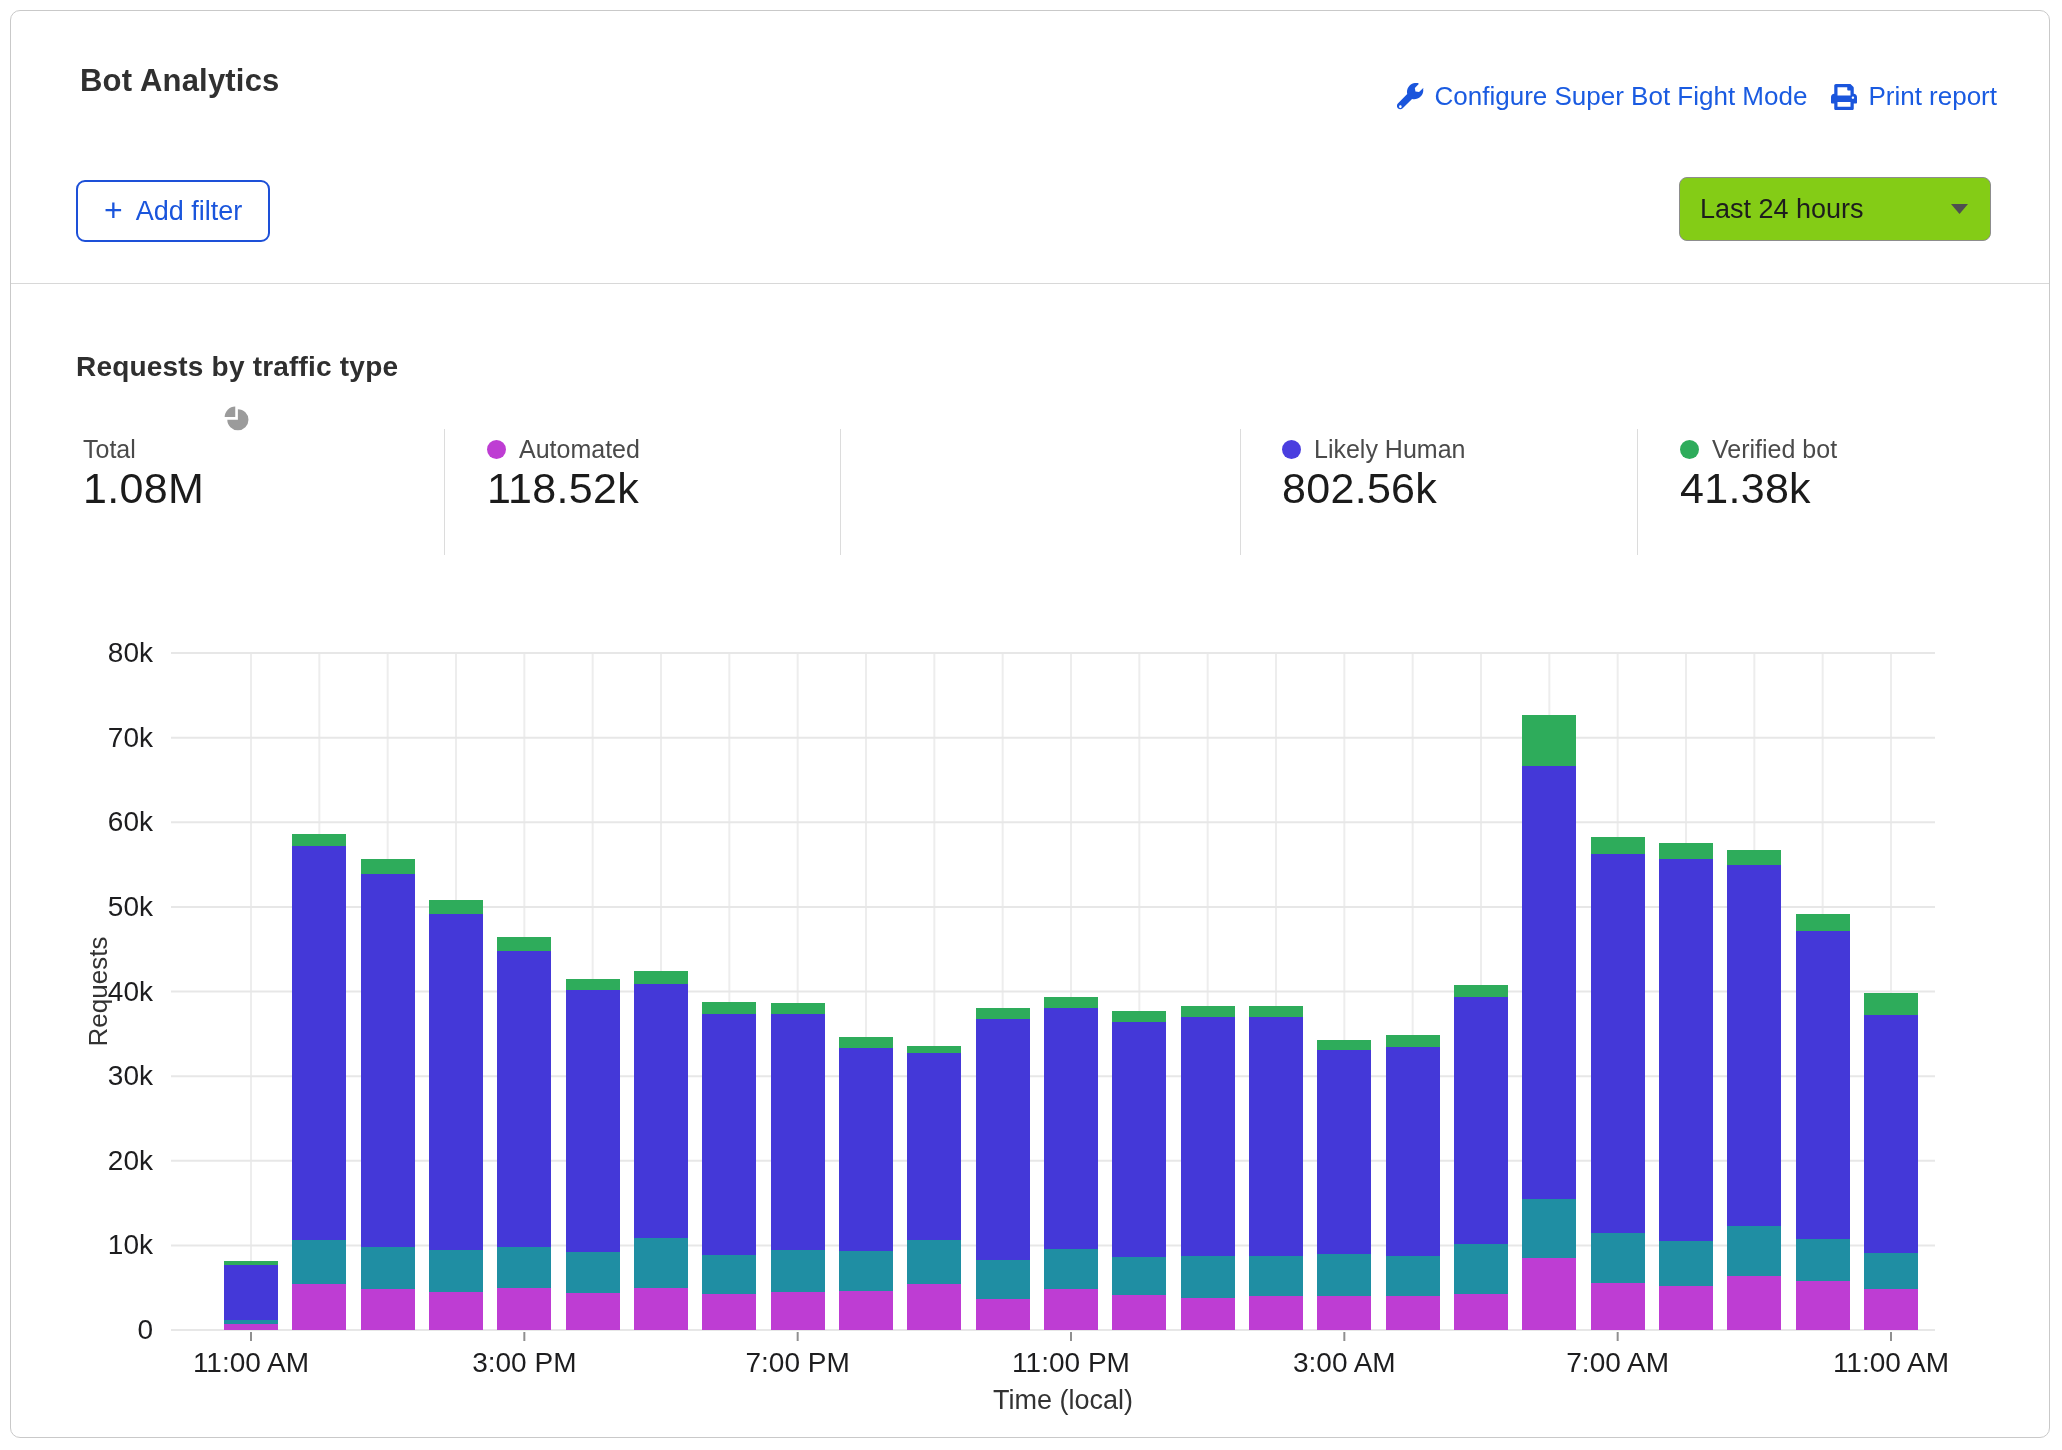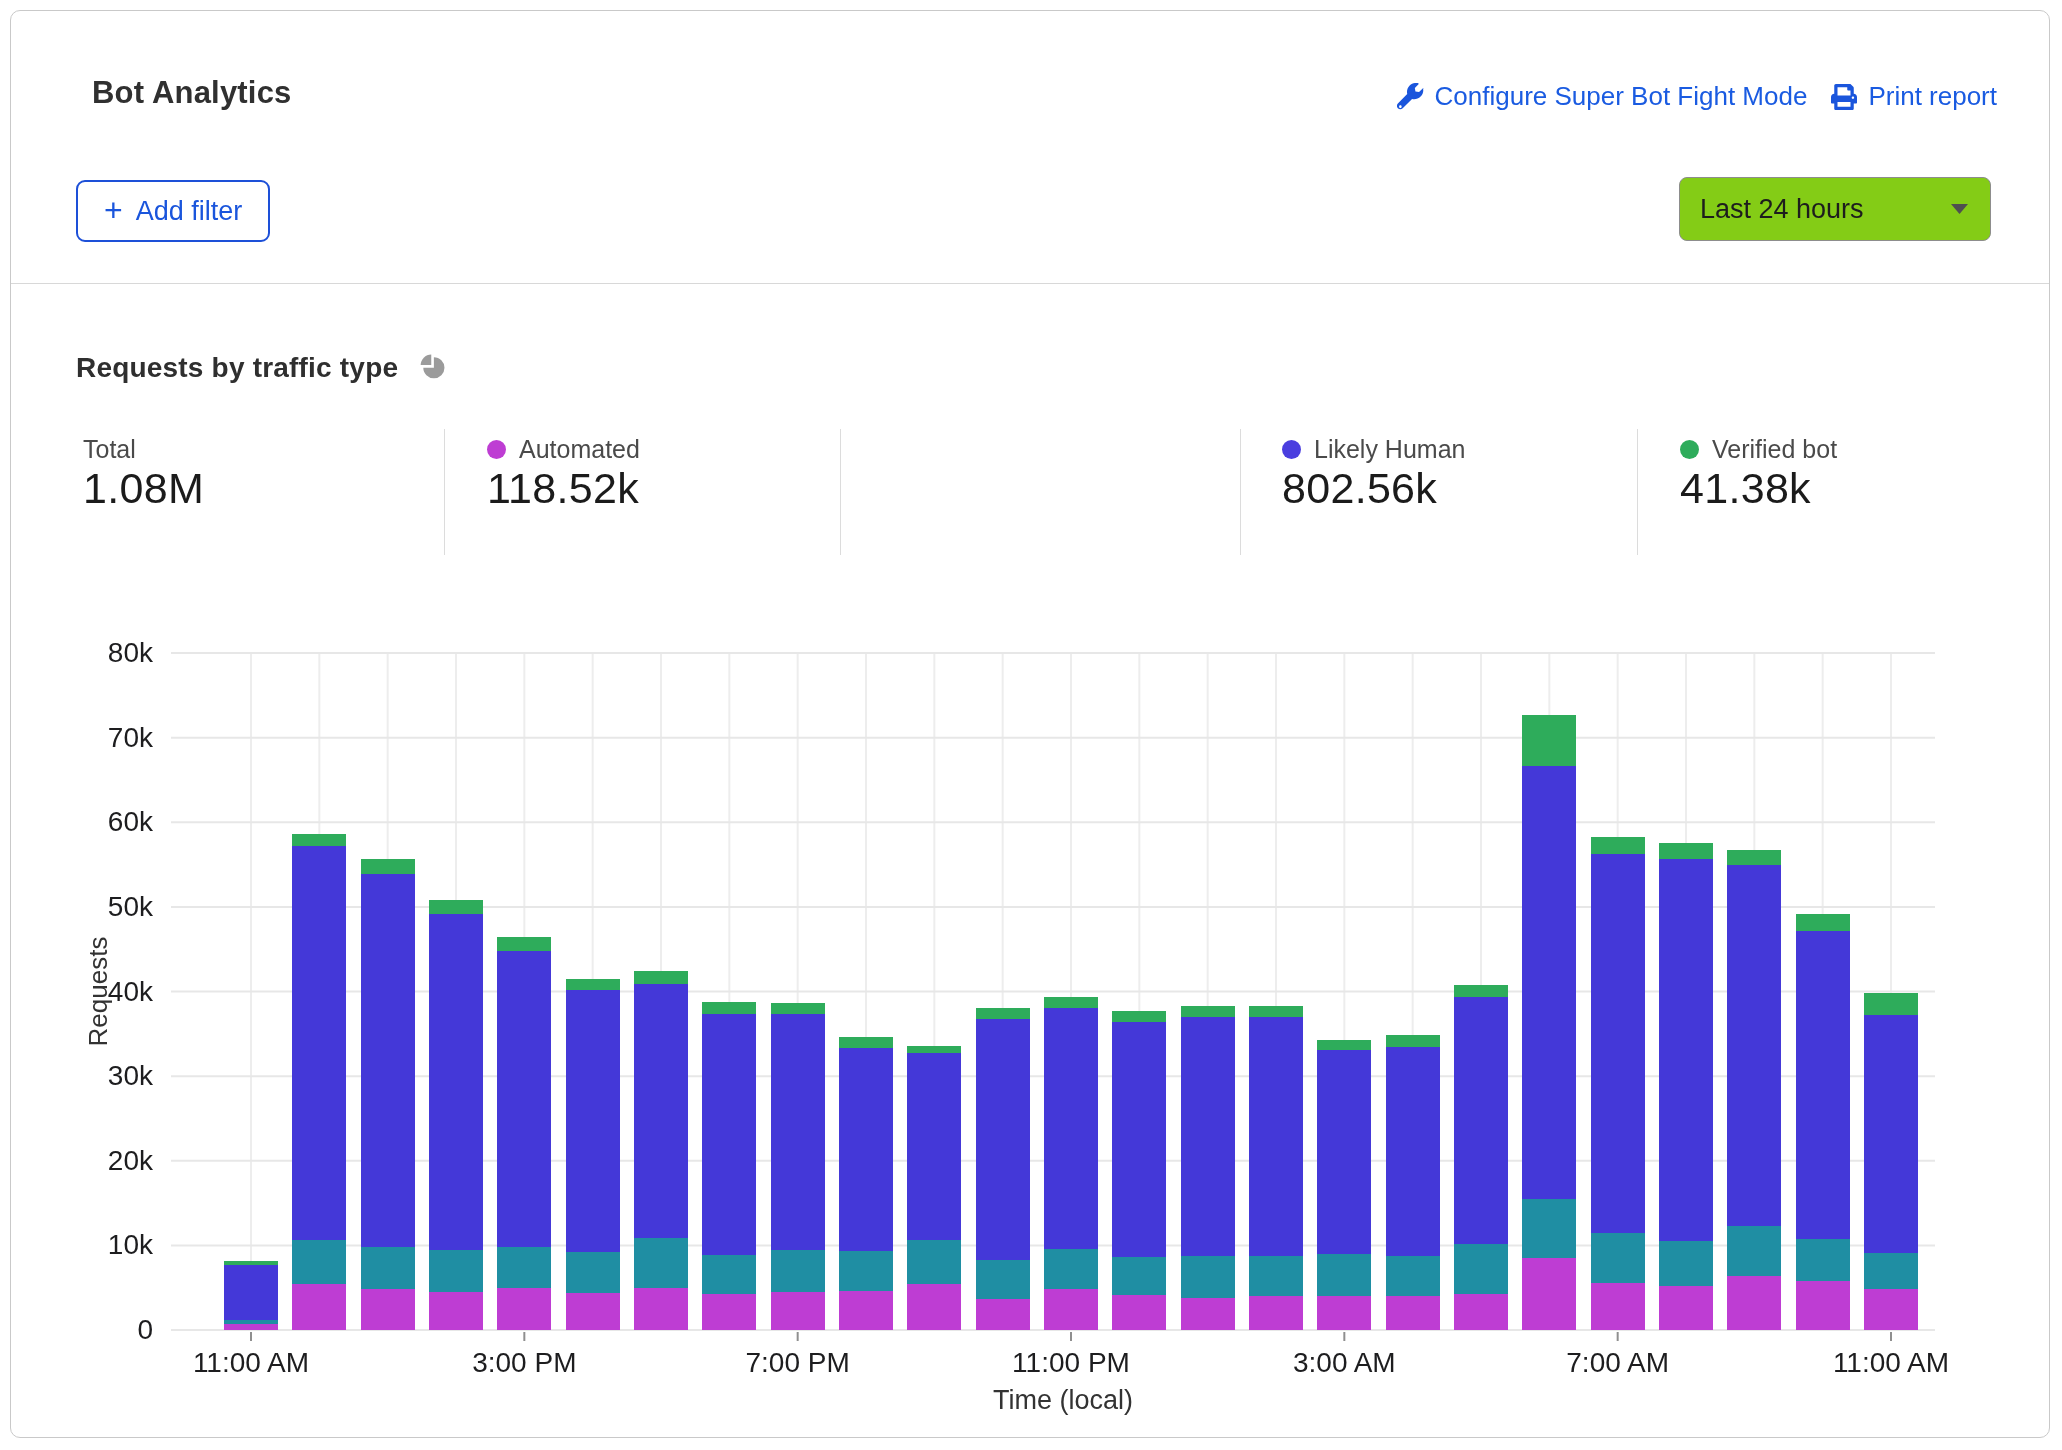--- a/index.html
+++ b/index.html
@@ -1,27 +1,27 @@
 <!DOCTYPE html>
 <html><head>
 <meta charset="utf-8">
 <style>
   html,body{margin:0;padding:0;background:#fff;}
   body{width:2062px;height:1450px;position:relative;font-family:"Liberation Sans",sans-serif;-webkit-font-smoothing:antialiased;}
   .card{position:absolute;left:10px;top:10px;width:2040px;height:1428px;background:#fff;border:1px solid #c9c9c9;border-radius:10px;box-sizing:border-box;}
-  .page-title{position:absolute;left:65px;top:48px;font-size:31px;font-weight:700;color:#303030;margin:16px;letter-spacing:.2px;}
+  .page-title{position:absolute;left:65px;top:48px;font-size:31px;font-weight:700;color:#303030;margin:4px;letter-spacing:.2px;}
   .header-links{position:absolute;right:52px;top:70px;display:flex;align-items:center;gap:24px;}
   .hlink{display:flex;align-items:center;gap:11px;color:#1a5be1;font-size:26px;text-decoration:none;cursor:pointer;}
   .hlink svg{display:block;}
   .add-filter{position:absolute;left:65px;top:169px;height:62px;padding:0 26px;display:flex;align-items:center;gap:13px;background:#fff;border:2px solid #1d50d8;border-radius:9px;color:#1a55dc;font-size:27px;font-family:inherit;cursor:pointer;}
   .add-filter .plus{font-size:32px;font-weight:400;line-height:1;margin-top:-3px;}
   .select{position:absolute;right:58px;top:166px;width:312px;height:64px;border:1px solid #8d8d8d;border-radius:8px;box-sizing:border-box;display:flex;align-items:center;justify-content:space-between;padding:0 22px 0 20px;cursor:pointer;background:#84cc16;}
   .select .sel-text{font-size:27px;color:#1d1d1d;}
   .header-divider{position:absolute;left:0;right:0;top:272px;height:1px;background:#d8d8d8;}
-  .section-row{position:absolute;left:65px;top:340px;display:flex;align-items:center;gap:20px;}
+  .section-row{position:absolute;left:65px;top:340px;display:flex;align-items:center;gap:20px;flex-direction:column;}
   .section-row h2{margin:0;font-size:28px;font-weight:700;color:#2f2f2f;letter-spacing:.2px;}
   .stats{position:absolute;left:65px;top:418px;right:40px;height:128px;}
   .stat{position:absolute;top:6px;}
   .stat .lbl{display:flex;align-items:center;gap:13px;font-size:25px;color:#4a4a4a;}
   .dot{width:19px;height:19px;border-radius:50%;flex:0 0 auto;}
   .stat .val{font-size:43px;font-weight:500;color:#1b1b1b;letter-spacing:.3px;}
   .stat-divider{position:absolute;top:0;height:126px;width:1px;background:#dcdcdc;}
   .chart-wrap{position:absolute;left:0;top:580px;width:2040px;height:846px;overflow:hidden;}
   svg text{font-family:"Liberation Sans",sans-serif;}
 </style>

